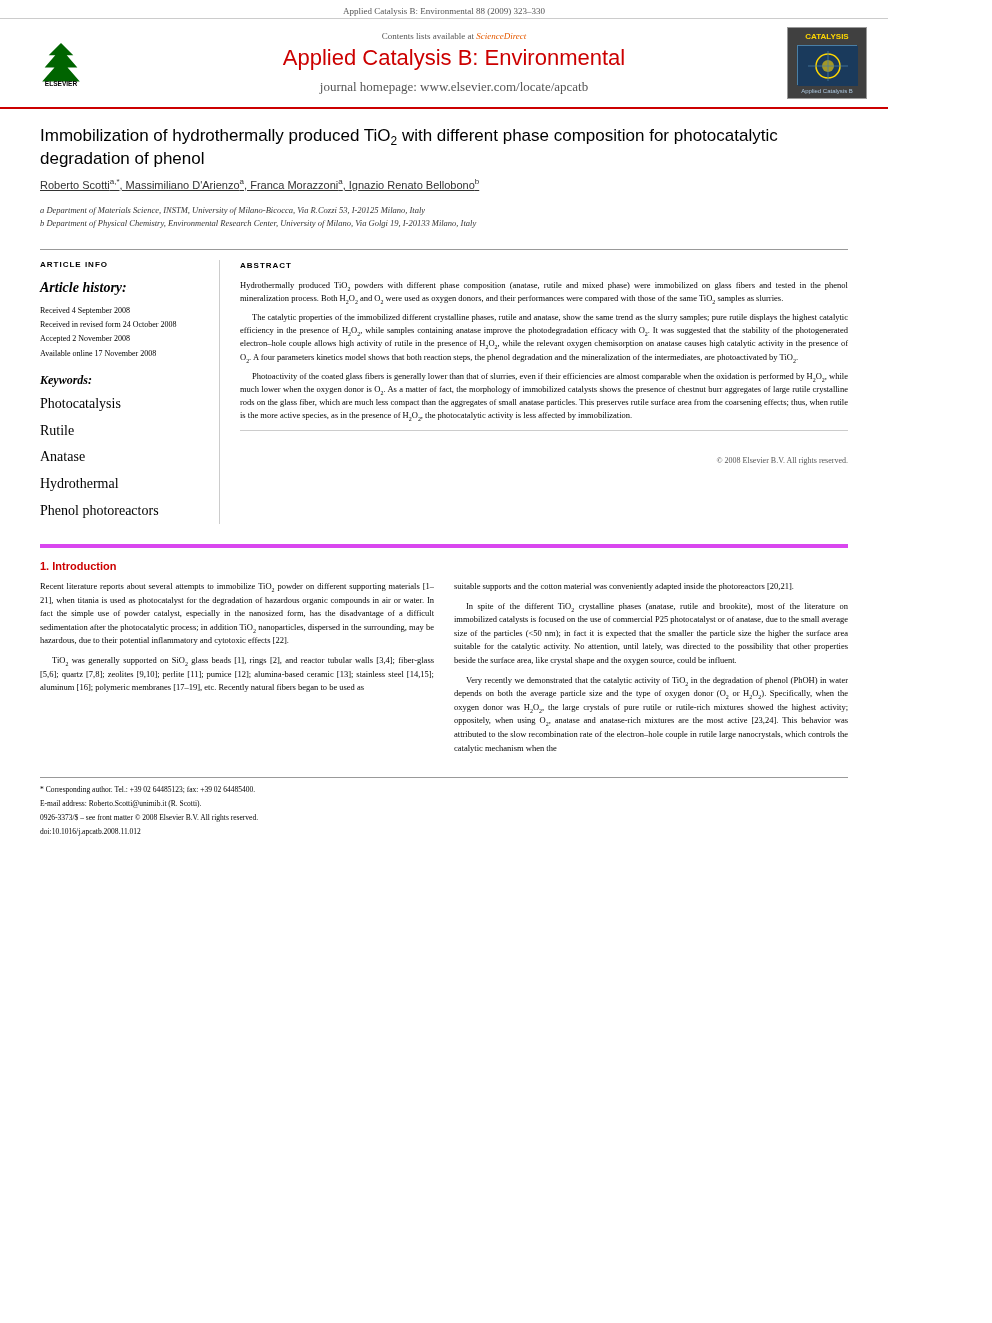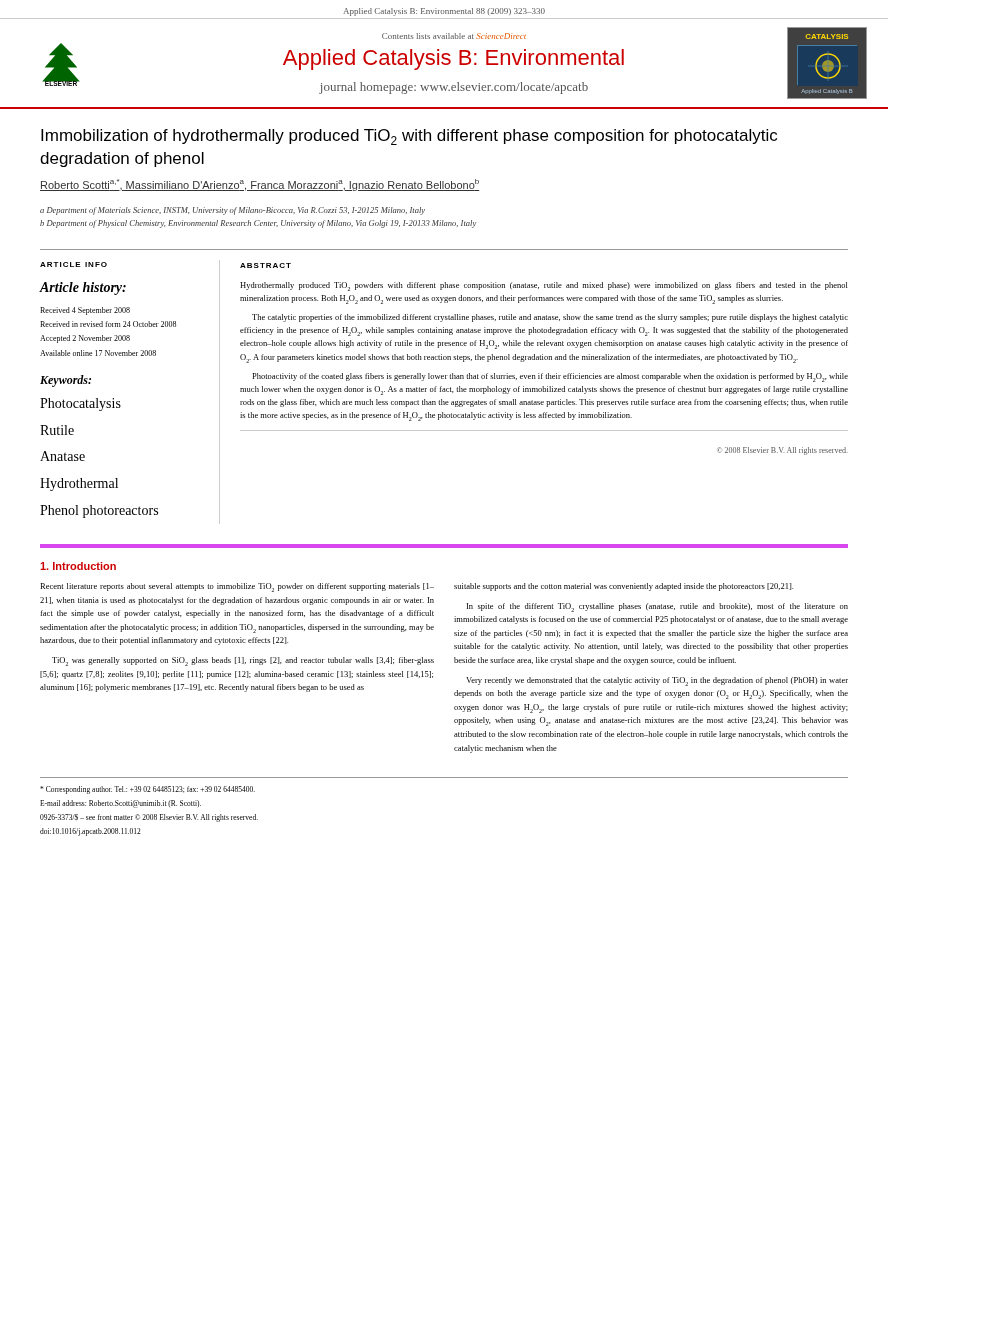--- a/index.html
+++ b/index.html
@@ -229,21 +229,21 @@
 
     .abstract-text p:first-child {
       text-indent: 0;
     }
 
     .copyright-line {
       font-size: 8px;
       color: #555;
       text-align: right;
       margin-top: 8px;
-      padding-top: 14px;
+      padding-top: 24px;
       border-top: 1px solid #ccc;
     }
 
     
     .intro-section {
       margin-top: 20px;
       border-top: 4px solid #d946ef;
       padding-top: 12px;
     }
 

